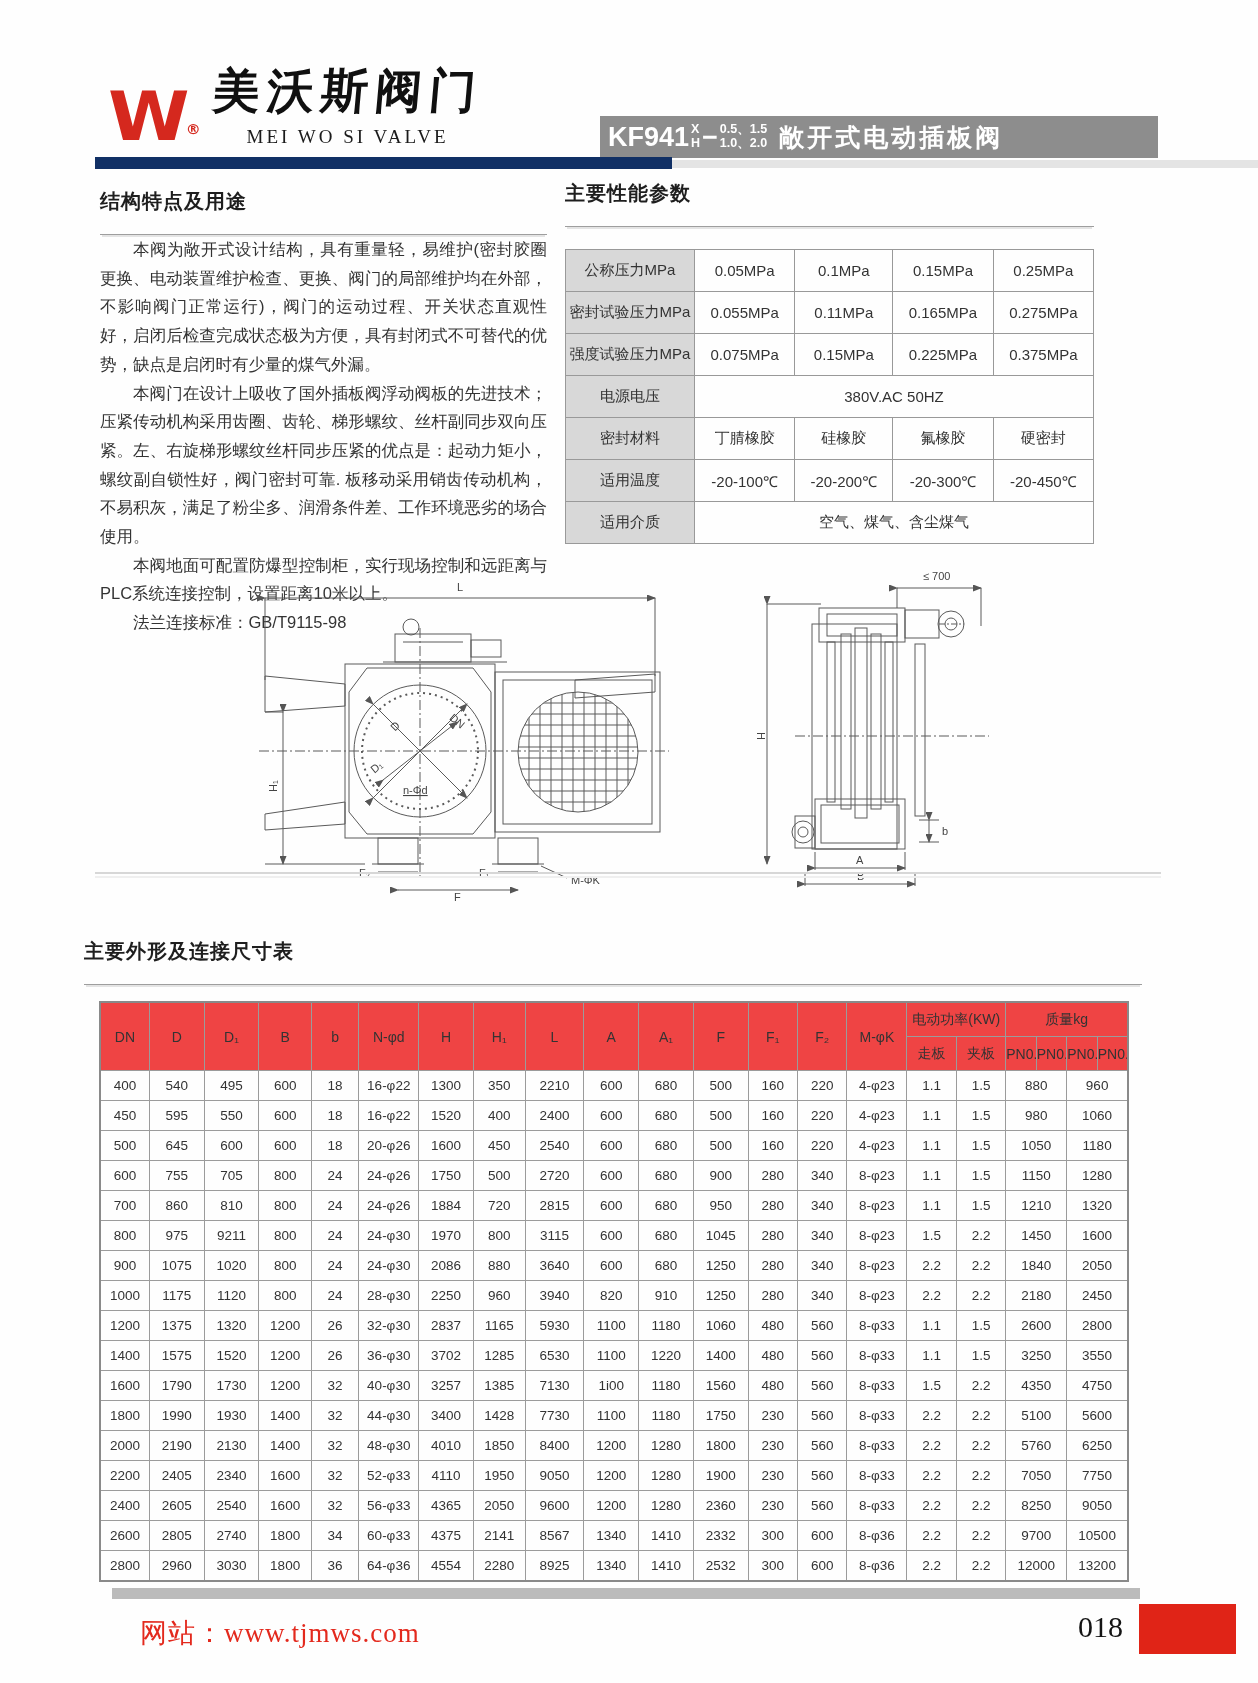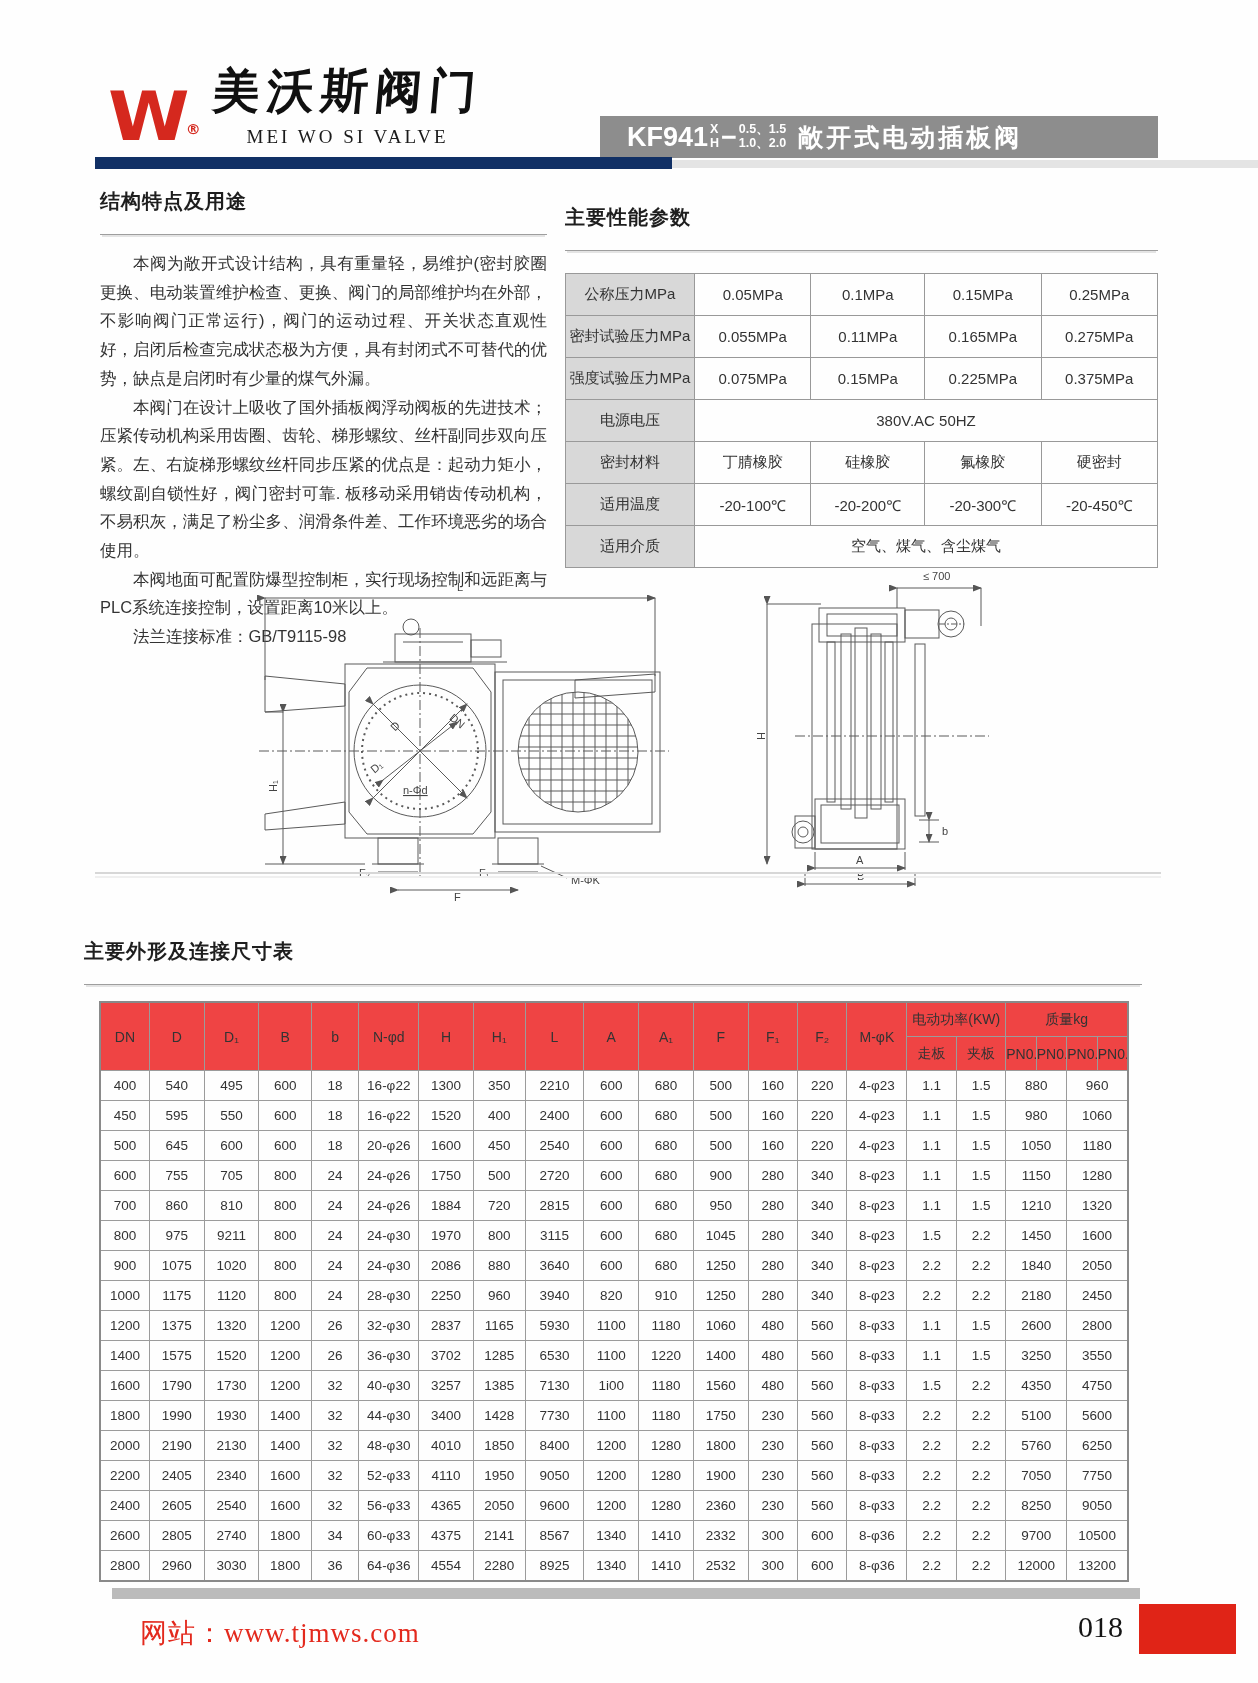--- a/index.html
+++ b/index.html
@@ -6,37 +6,37 @@
   body{font-family:"Liberation Sans",sans-serif;background:#f4f4f4;}
   .page{position:relative;width:1258px;height:1683px;background:#fefefe;overflow:hidden;margin:0 auto;color:#2f2f2f;}
 
   
   .logo{position:absolute;left:108px;top:60px;display:flex;align-items:flex-end;gap:12px;}
   .logo-mark{font-family:"DejaVu Sans",sans-serif;font-weight:bold;font-size:74px;line-height:0.9;color:#d5281e;transform:scaleY(.92);letter-spacing:-4px;}
   .logo-mark .reg{font-size:15px;letter-spacing:0;vertical-align:6px;color:#d5281e;}
   .logo-text{padding-bottom:2px;}
   .logo-cn{font-family:"Liberation Serif",serif;font-weight:bold;font-size:47px;letter-spacing:7px;color:#101010;transform:skewX(-5deg);white-space:nowrap;}
   .logo-en{font-family:"Liberation Serif",serif;font-size:19px;letter-spacing:3px;color:#1b1b1b;margin-top:3px;text-align:center;white-space:nowrap;}
-  .model-bar{position:absolute;left:600px;top:116px;width:558px;height:42px;background:#8d8d8d;color:#ffffff;display:flex;align-items:center;padding-left:27px;box-sizing:border-box;font-weight:bold;font-size:27px;white-space:nowrap;}
+  .model-bar{position:absolute;left:600px;top:116px;width:558px;height:42px;background:#8d8d8d;color:#ffffff;display:flex;align-items:center;padding-left:8px;box-sizing:border-box;font-weight:bold;font-size:27px;white-space:nowrap;}
   .stack{display:inline-flex;flex-direction:column;font-size:12.5px;line-height:1.1;margin:0 2px;text-align:left;}
   .stack i{font-style:normal;}
   .model-title{margin-left:10px;letter-spacing:3px;font-size:25px;}
   .bar-blue{position:absolute;left:95px;top:157px;width:577px;height:12px;background:#113065;}
   .bar-gray{position:absolute;left:672px;top:160px;width:586px;height:8px;background:#e4e4e4;}
 
   
   .section-title{font-size:20px;font-weight:bold;color:#1e1e1e;margin:0;padding-bottom:19px;border-bottom:1px solid #9e9e9e;box-shadow:0 4px 0 -2px #e4e4e4;letter-spacing:1px;}
 
   
   .features{position:absolute;left:100px;top:188px;width:447px;}
-  .features-body{margin-top:14px;}
+  .features-body{}
   .features-body p{margin:0;text-indent:2em;font-size:16.5px;line-height:1.74;text-align:justify;color:#333;}
 
   
-  .performance{position:absolute;left:565px;top:204px;width:593px;}
+  .performance{position:absolute;left:565px;top:180px;width:529px;}
   .perf-table{margin-top:22px;width:100%;border-collapse:collapse;font-size:15px;color:#333;padding-left:26px;}
   .perf-table th,.perf-table td{border:1px solid #999;height:41px;text-align:center;padding:0 2px;}
   .perf-table th{background:#d8d8d8;font-weight:normal;width:124px;}
 
   
   .drawings{position:absolute;left:0;top:572px;width:1258px;height:300px;}
   .dwg{position:absolute;text-decoration:underline;}
   .dwg svg{display:block;}
   .dwg text{font-family:"Liberation Sans",sans-serif;font-size:11px;fill:#444;}
   #front-dwg{left:245px;top:4px;}

